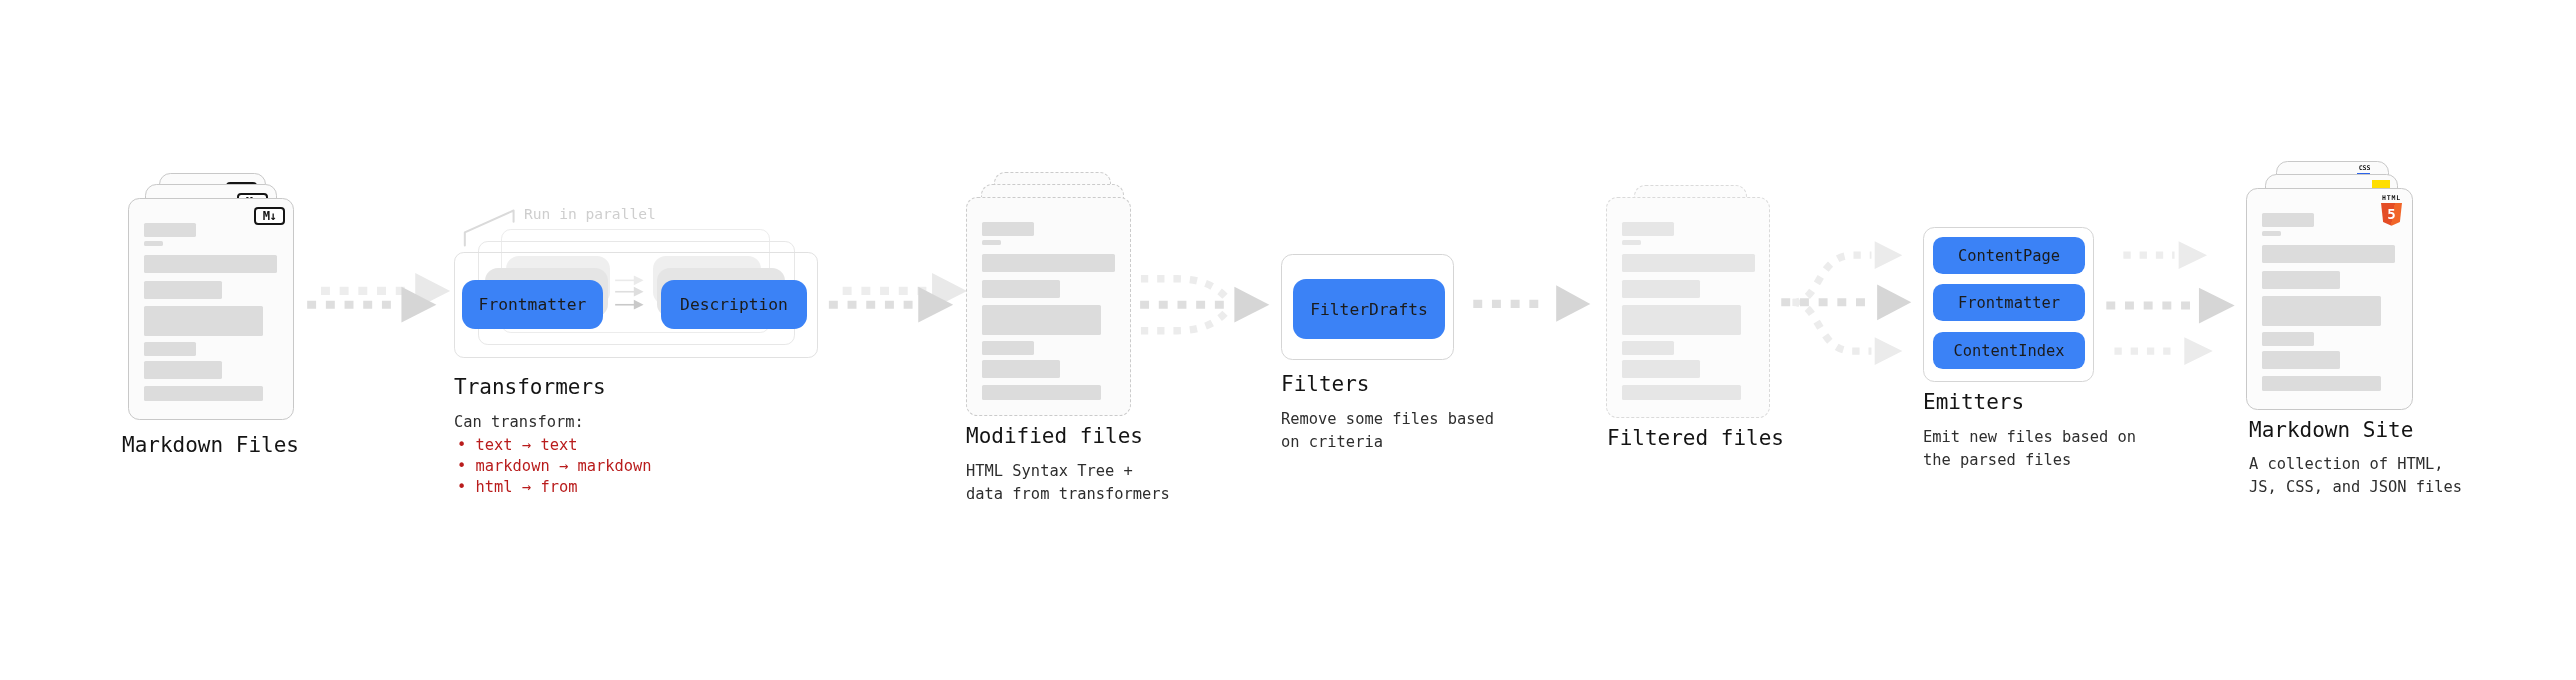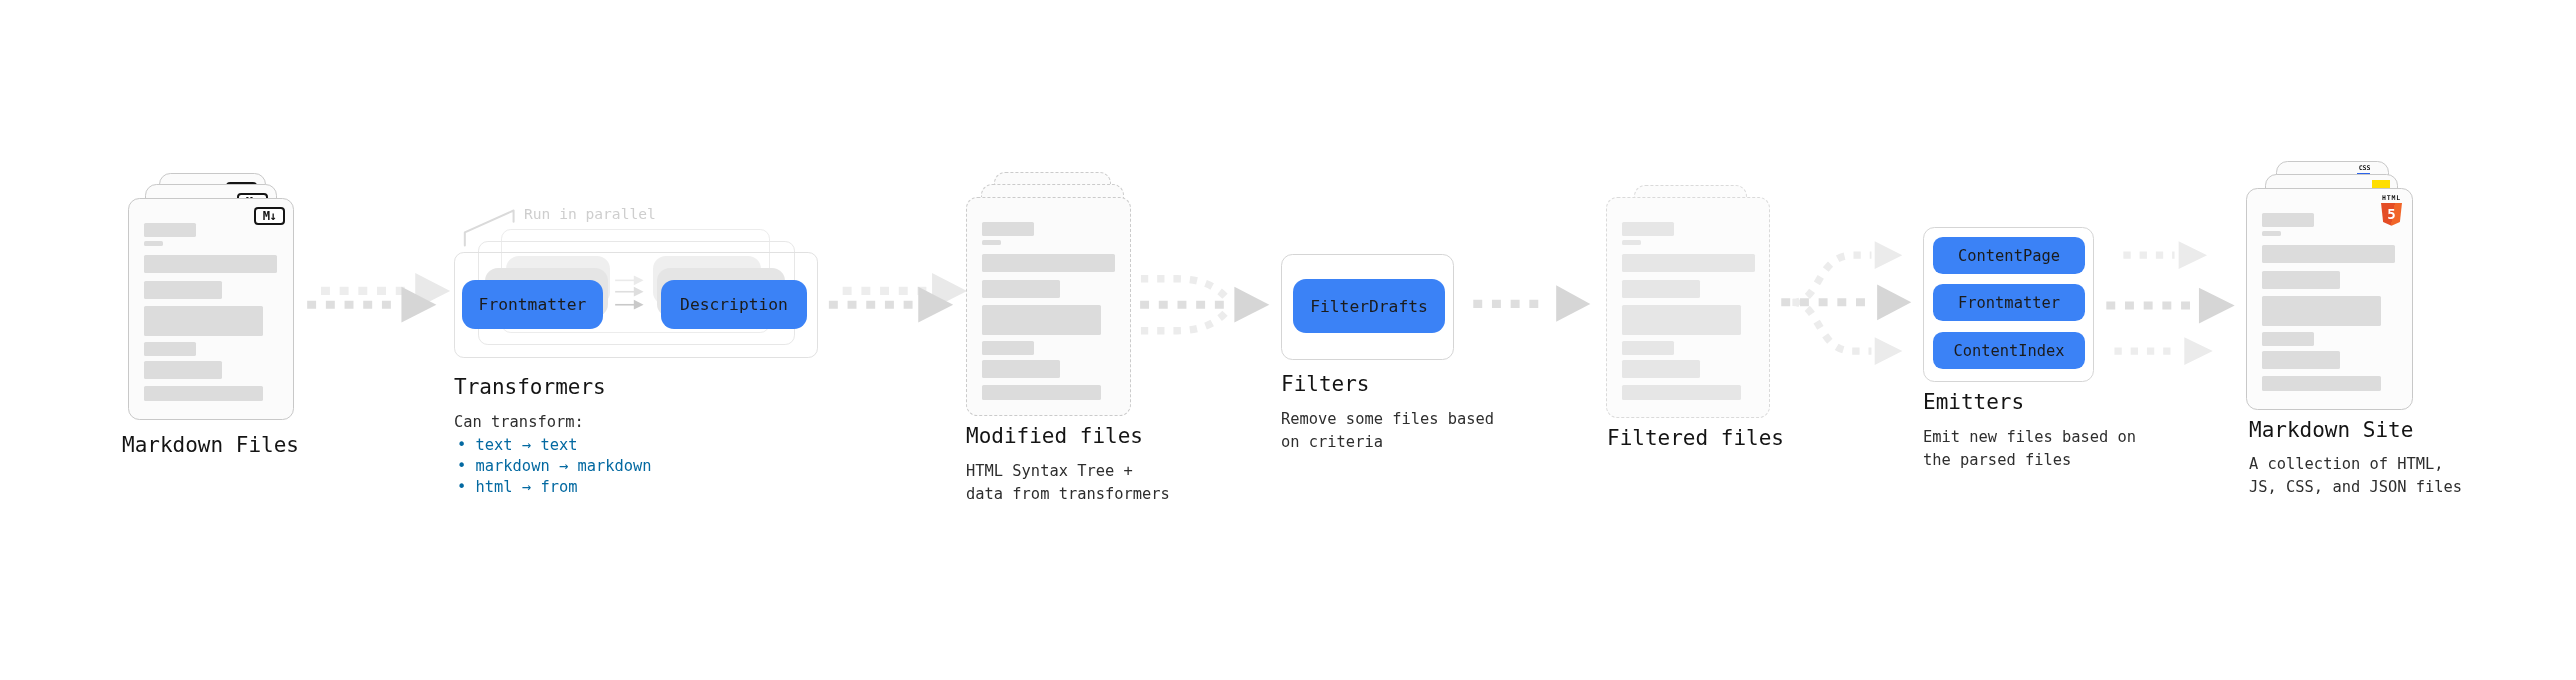--- a/index.html
+++ b/index.html
@@ -27,21 +27,21 @@
     position:absolute;background:#3b82f6;border-radius:13px;box-sizing:border-box;
     display:flex;align-items:center;justify-content:center;
     font-size:16.3px;color:#1b1b1b;white-space:nowrap;
   }
   .pill.ghost1{background:#e5e5e5;}
   .pill.ghost2{background:#efefef;}
   .pill.sm{font-size:15.4px;border-radius:9.8px;}
   .card{position:absolute;background:#ffffff;border:1.6px solid #d5d5d5;border-radius:11.4px;box-sizing:border-box;}
   .label{position:absolute;font-size:21px;color:#141414;white-space:nowrap;}
   .desc{position:absolute;font-size:15.4px;line-height:23px;color:#2e2e2e;white-space:pre-line;}
-  .bullets{position:absolute;font-size:15.4px;line-height:21px;color:#0369a1;white-space:nowrap;}
+  .bullets{position:absolute;font-size:15.4px;line-height:21px;color:#b91c1c;white-space:nowrap;}
   .annotation{position:absolute;font-size:14.6px;color:#cecece;white-space:nowrap;}
   
   .h5-badge{position:absolute;right:9px;top:5.7px;width:23px;text-align:center;}
   .h5-text{font-size:6.5px;font-weight:bold;color:#151515;letter-spacing:0.8px;line-height:7.3px;}
   .h5-shield{
     width:21px;height:23px;margin:0.8px auto 0;
     display:flex;align-items:center;justify-content:center;
     color:#fff;font-weight:bold;font-size:14px;
     clip-path:polygon(0 0,100% 0,90% 84%,50% 100%,10% 84%);
   }
@@ -183,21 +183,21 @@
           </div>
       </div>
     </div>
     <div class="label" style="left:966px;top:424px">Modified files</div>
     <div class="desc" style="left:966px;top:460px">HTML Syntax Tree +
 data from transformers</div>
   </div>
 
   <div>
     <div class="card" style="left:1281px;top:254px;width:173px;height:106px"></div>
-    <div class="pill" style="left:1293px;top:279px;width:152px;height:54px">FilterDrafts</div>
+    <div class="pill" style="left:1293px;top:279px;width:152px;height:60px">FilterDrafts</div>
     <div class="label" style="left:1281px;top:372px">Filters</div>
     <div class="desc" style="left:1281px;top:408px">Remove some files based
 on criteria</div>
   </div>
 
   <div>
     <div class="doc-stack" style="left:1606px;top:197px;width:164px;height:221px;opacity:.7">
       <div class="doc dashed" style="left:28px;right:23px;top:-12.2px;height:221px"></div>
       <div class="doc dashed" style="left:0;right:0;top:0;height:221px">
         <div class="doc-lines">

